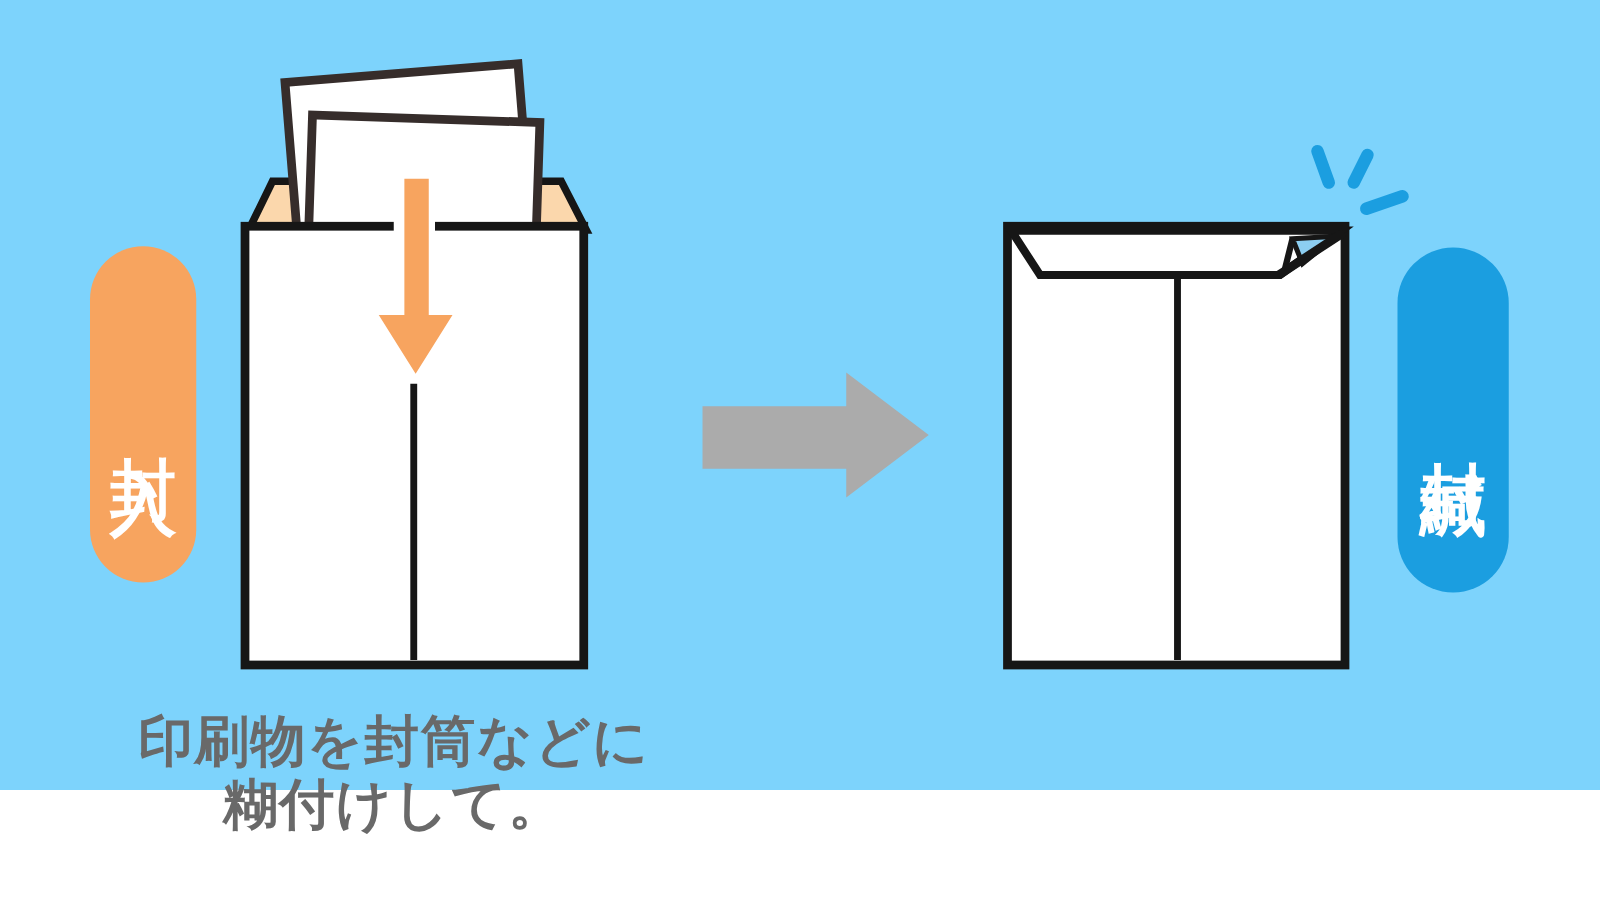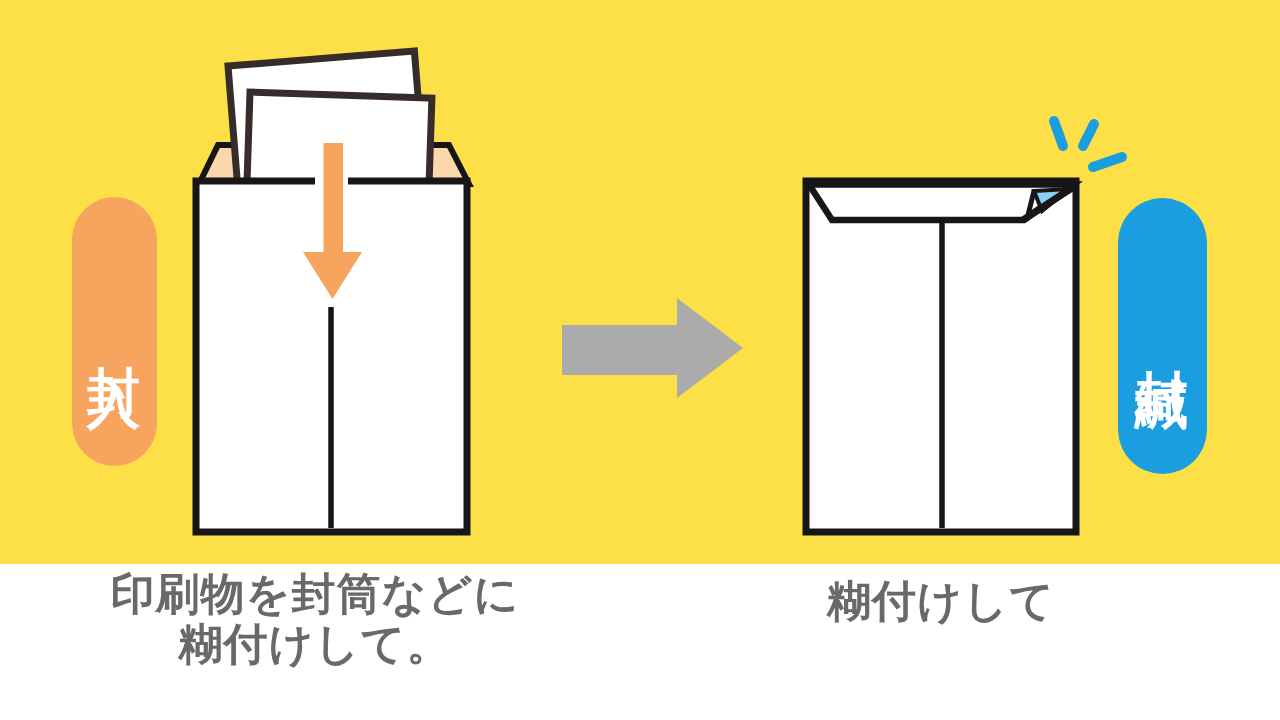--- a/index.html
+++ b/index.html
@@ -2,21 +2,21 @@
 <html style="--orange: #F7A45F; --peach: #FBD7AC; --blue: #1B9EE0; --light-blue: #8CCEF1; --gray-arrow: #ABABAB; --caption-gray: #696969; --line-black: #161616; --paper-stroke: #362D2B;"><head>
 <meta charset="utf-8">
 <style>
   :root{
     --orange:#F7A45F; --peach:#FBD7AC; --blue:#1B9EE0; --light-blue:#8CCEF1;
     --gray-arrow:#ABABAB; --caption-gray:#696969; --line-black:#161616; --paper-stroke:#362D2B;
   }
   *{margin:0;padding:0;box-sizing:border-box;}
   html,body{width:1280px;height:720px;background:#fff;overflow:hidden;}
   body{font-family:"DejaVu Sans","Liberation Sans",sans-serif;}
-  .canvas{position:relative;width:1280px;height:564px;background:#fde047;}
+  .canvas{position:relative;width:1280px;height:632px;background:#7dd3fc;}
   .canvas > svg{position:absolute;left:0;top:0;}
   .badge{
     position:absolute;display:flex;align-items:center;justify-content:center;
   }
   .badge-label{
     writing-mode:vertical-rl;text-orientation:upright;
     color:#ffffff;font-weight:bold;font-size:53px;letter-spacing:10px;
     line-height:1;user-select:none;
   }
   .badge-orange{left:72px;top:197px;width:85px;height:269px;border-radius:44px;background:var(--orange);}
@@ -67,16 +67,15 @@
   </div>
   <div class="badge badge-blue">
     <span class="badge-label">封緘</span>
   </div>
 
   <div class="caption caption-left">
     <div>印刷物を封筒などに</div>
     <div>糊付けして。</div>
   </div>
   <div class="caption caption-right">
-    <div>糊付けして</div>
   </div>
 
 </div>
 
 </body></html>

